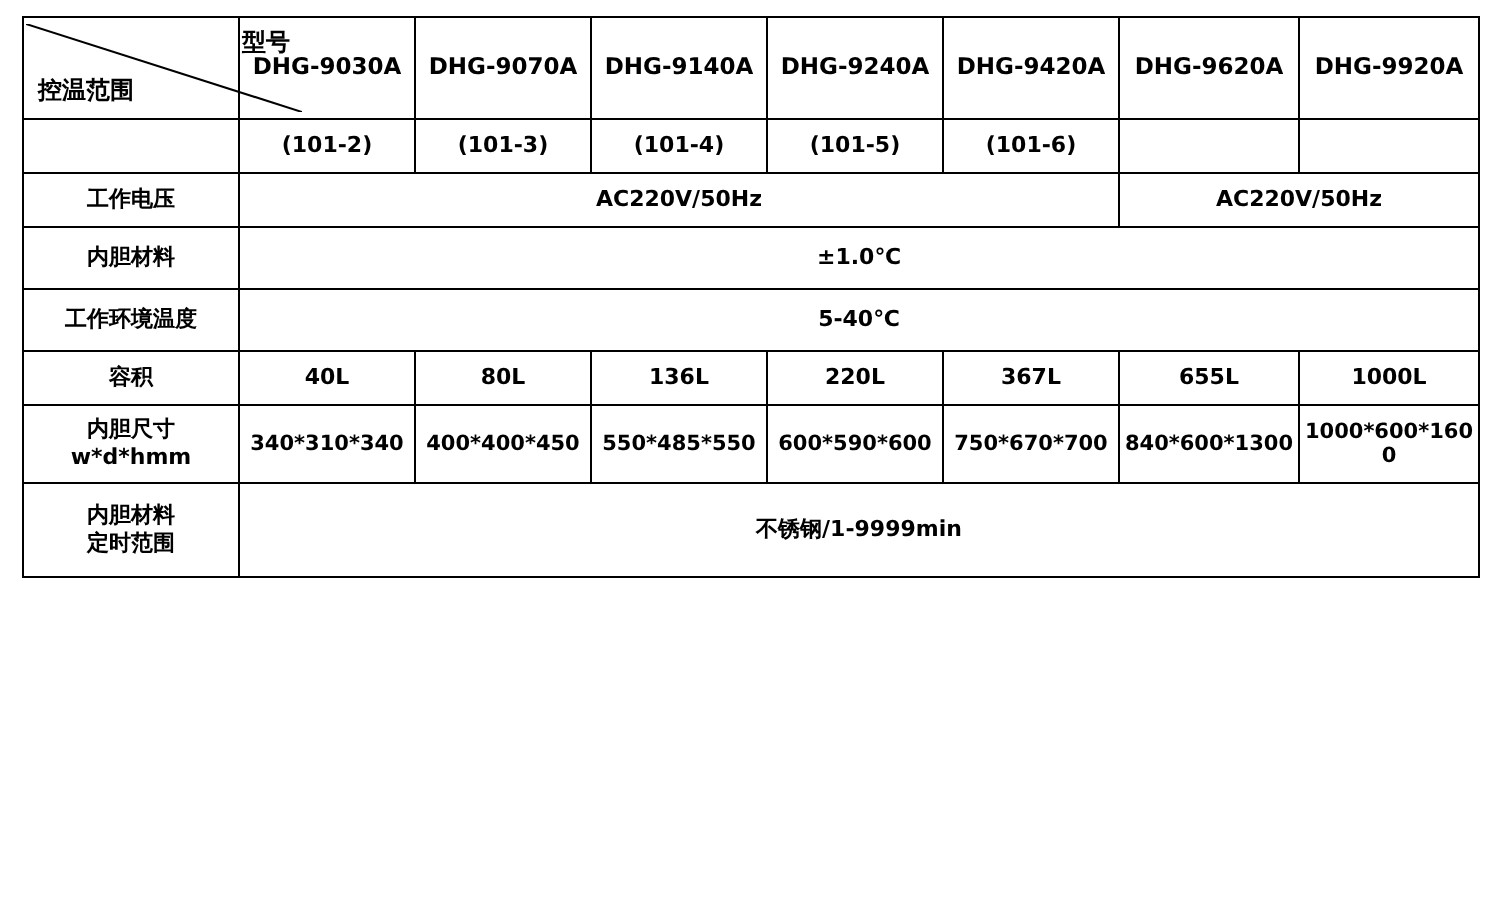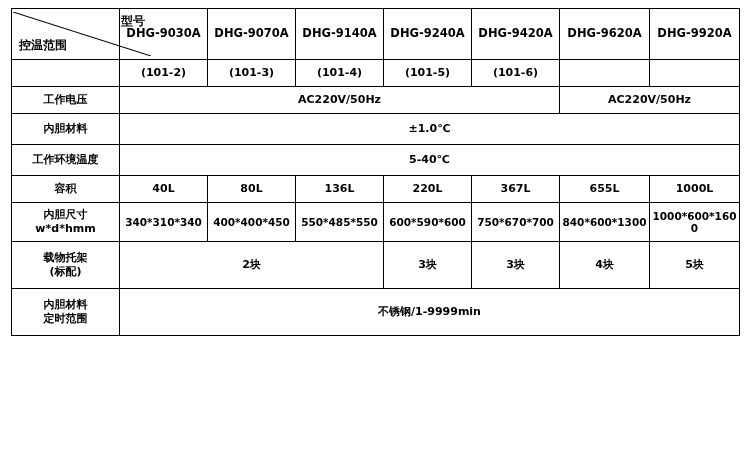--- a/index.html
+++ b/index.html
@@ -158,29 +158,20 @@
       <td class="cellsmall">340*310*340</td>
       <td class="cellsmall">400*400*450</td>
       <td class="cellsmall">550*485*550</td>
       <td class="cellsmall">600*590*600</td>
       <td class="cellsmall">750*670*700</td>
       <td class="cellsmall">840*600*1300</td>
       <td class="cellsmall">1000*600*1600</td>
     </tr>
 
 
-    <tr class="row-h46">
-      <td class="label twoline" style="white-space:pre-line">载物托架
-(标配)</td>
-      <td colspan="3">2块</td>
-      <td>3块</td>
-      <td>3块</td>
-      <td>4块</td>
-      <td>5块</td>
-    </tr>
 
     <tr class="row-h46">
       <td class="label twoline" style="white-space:pre-line">内胆材料
 定时范围</td>
       <td colspan="7">不锈钢/1-9999min</td>
     </tr>
   </tbody>
 </table>
 
 </body></html>

